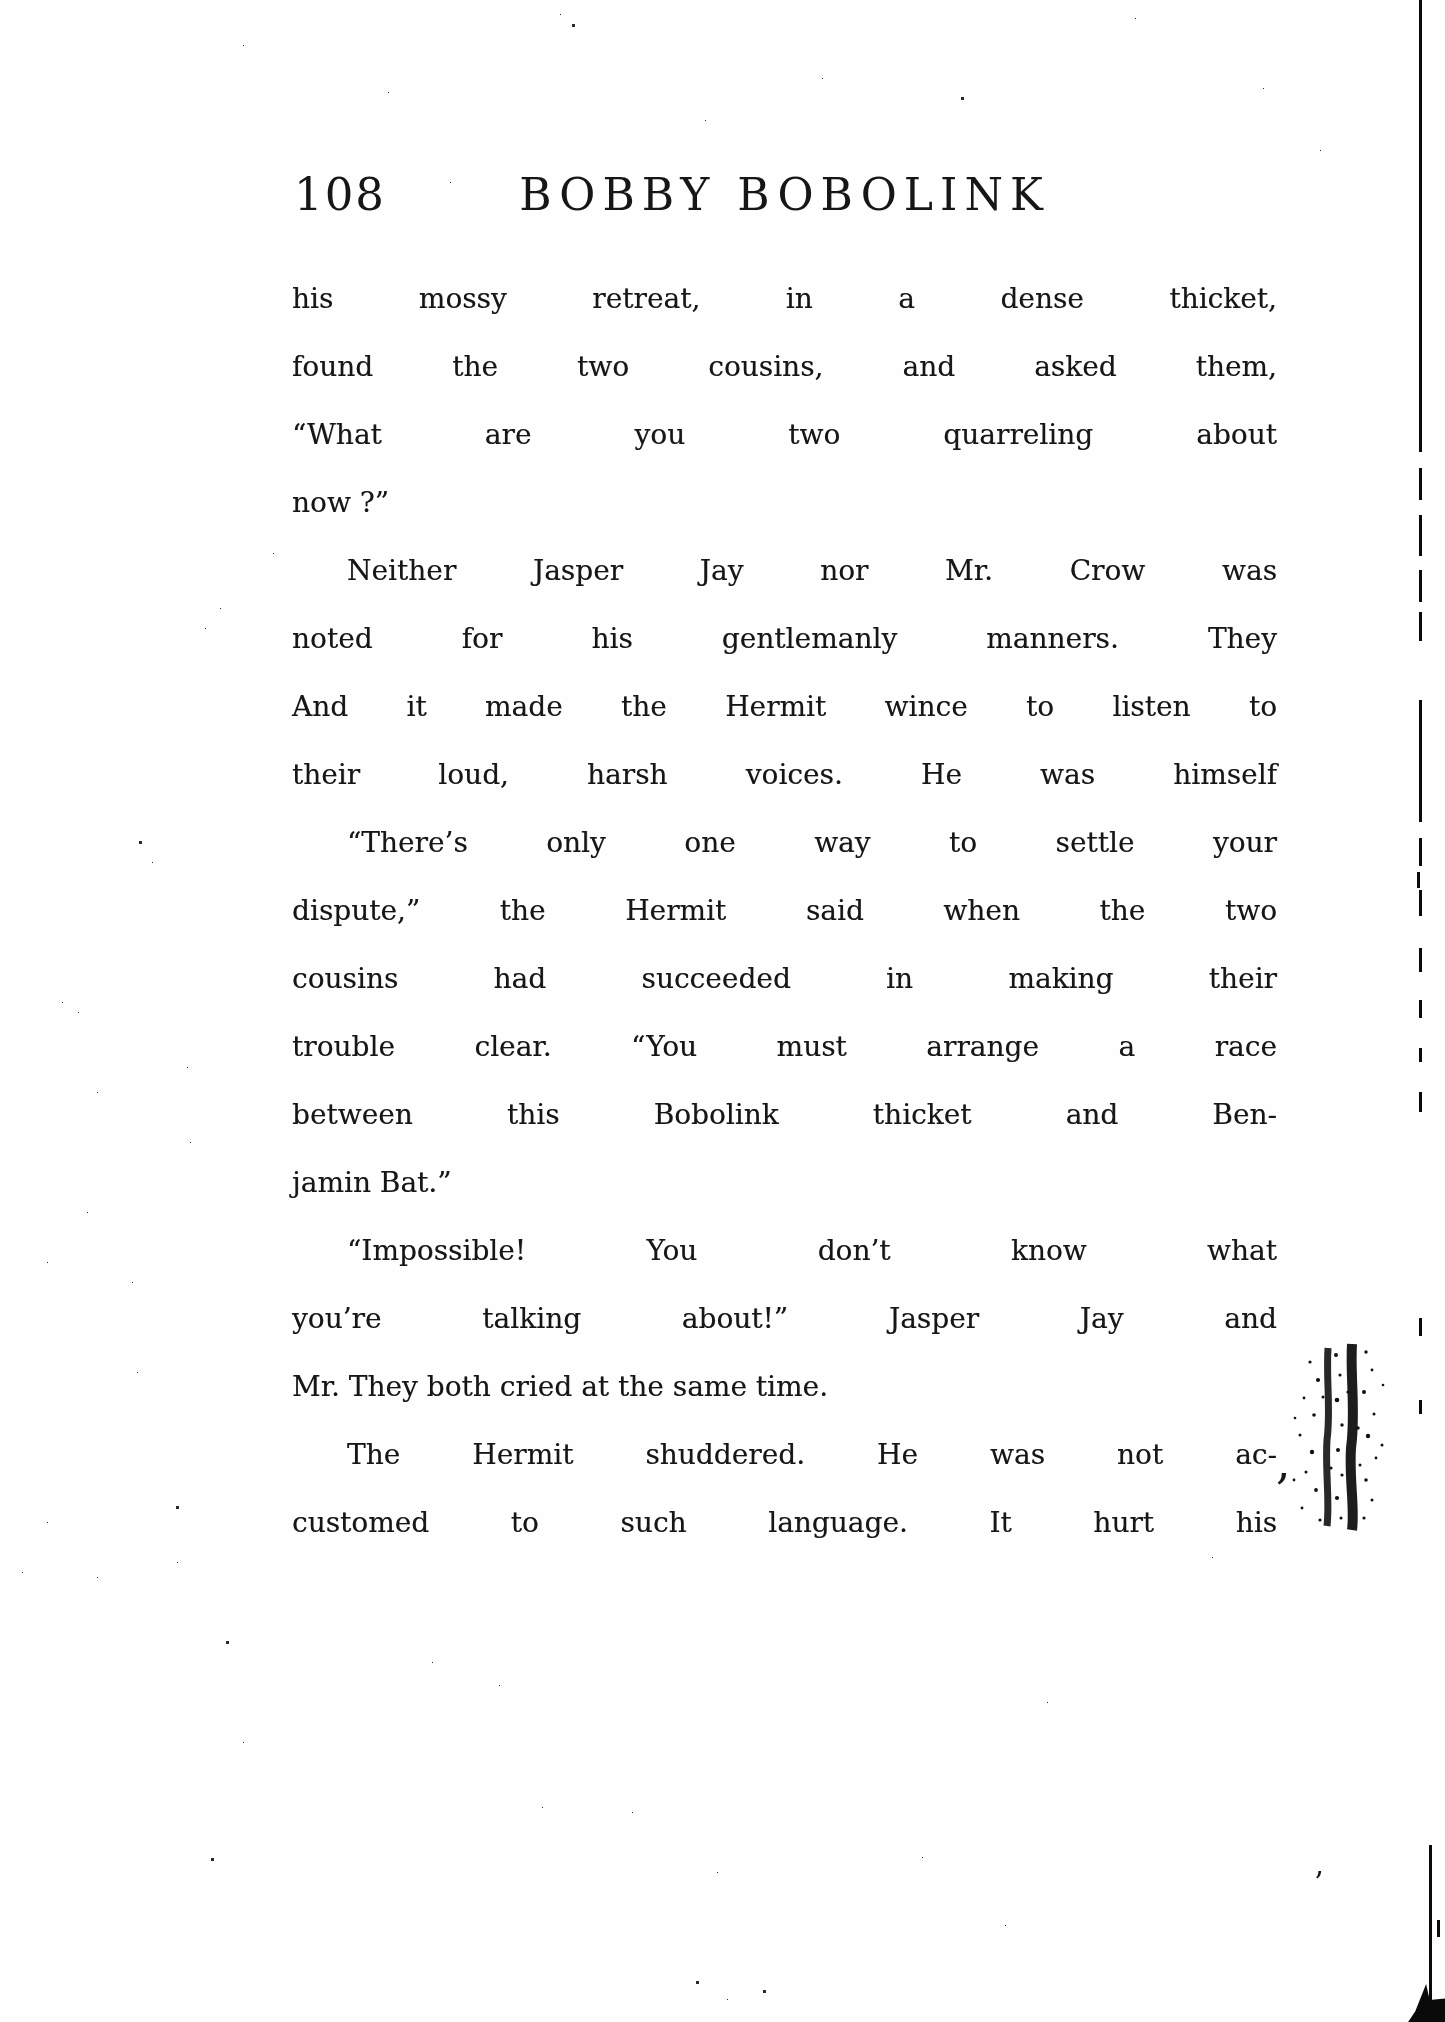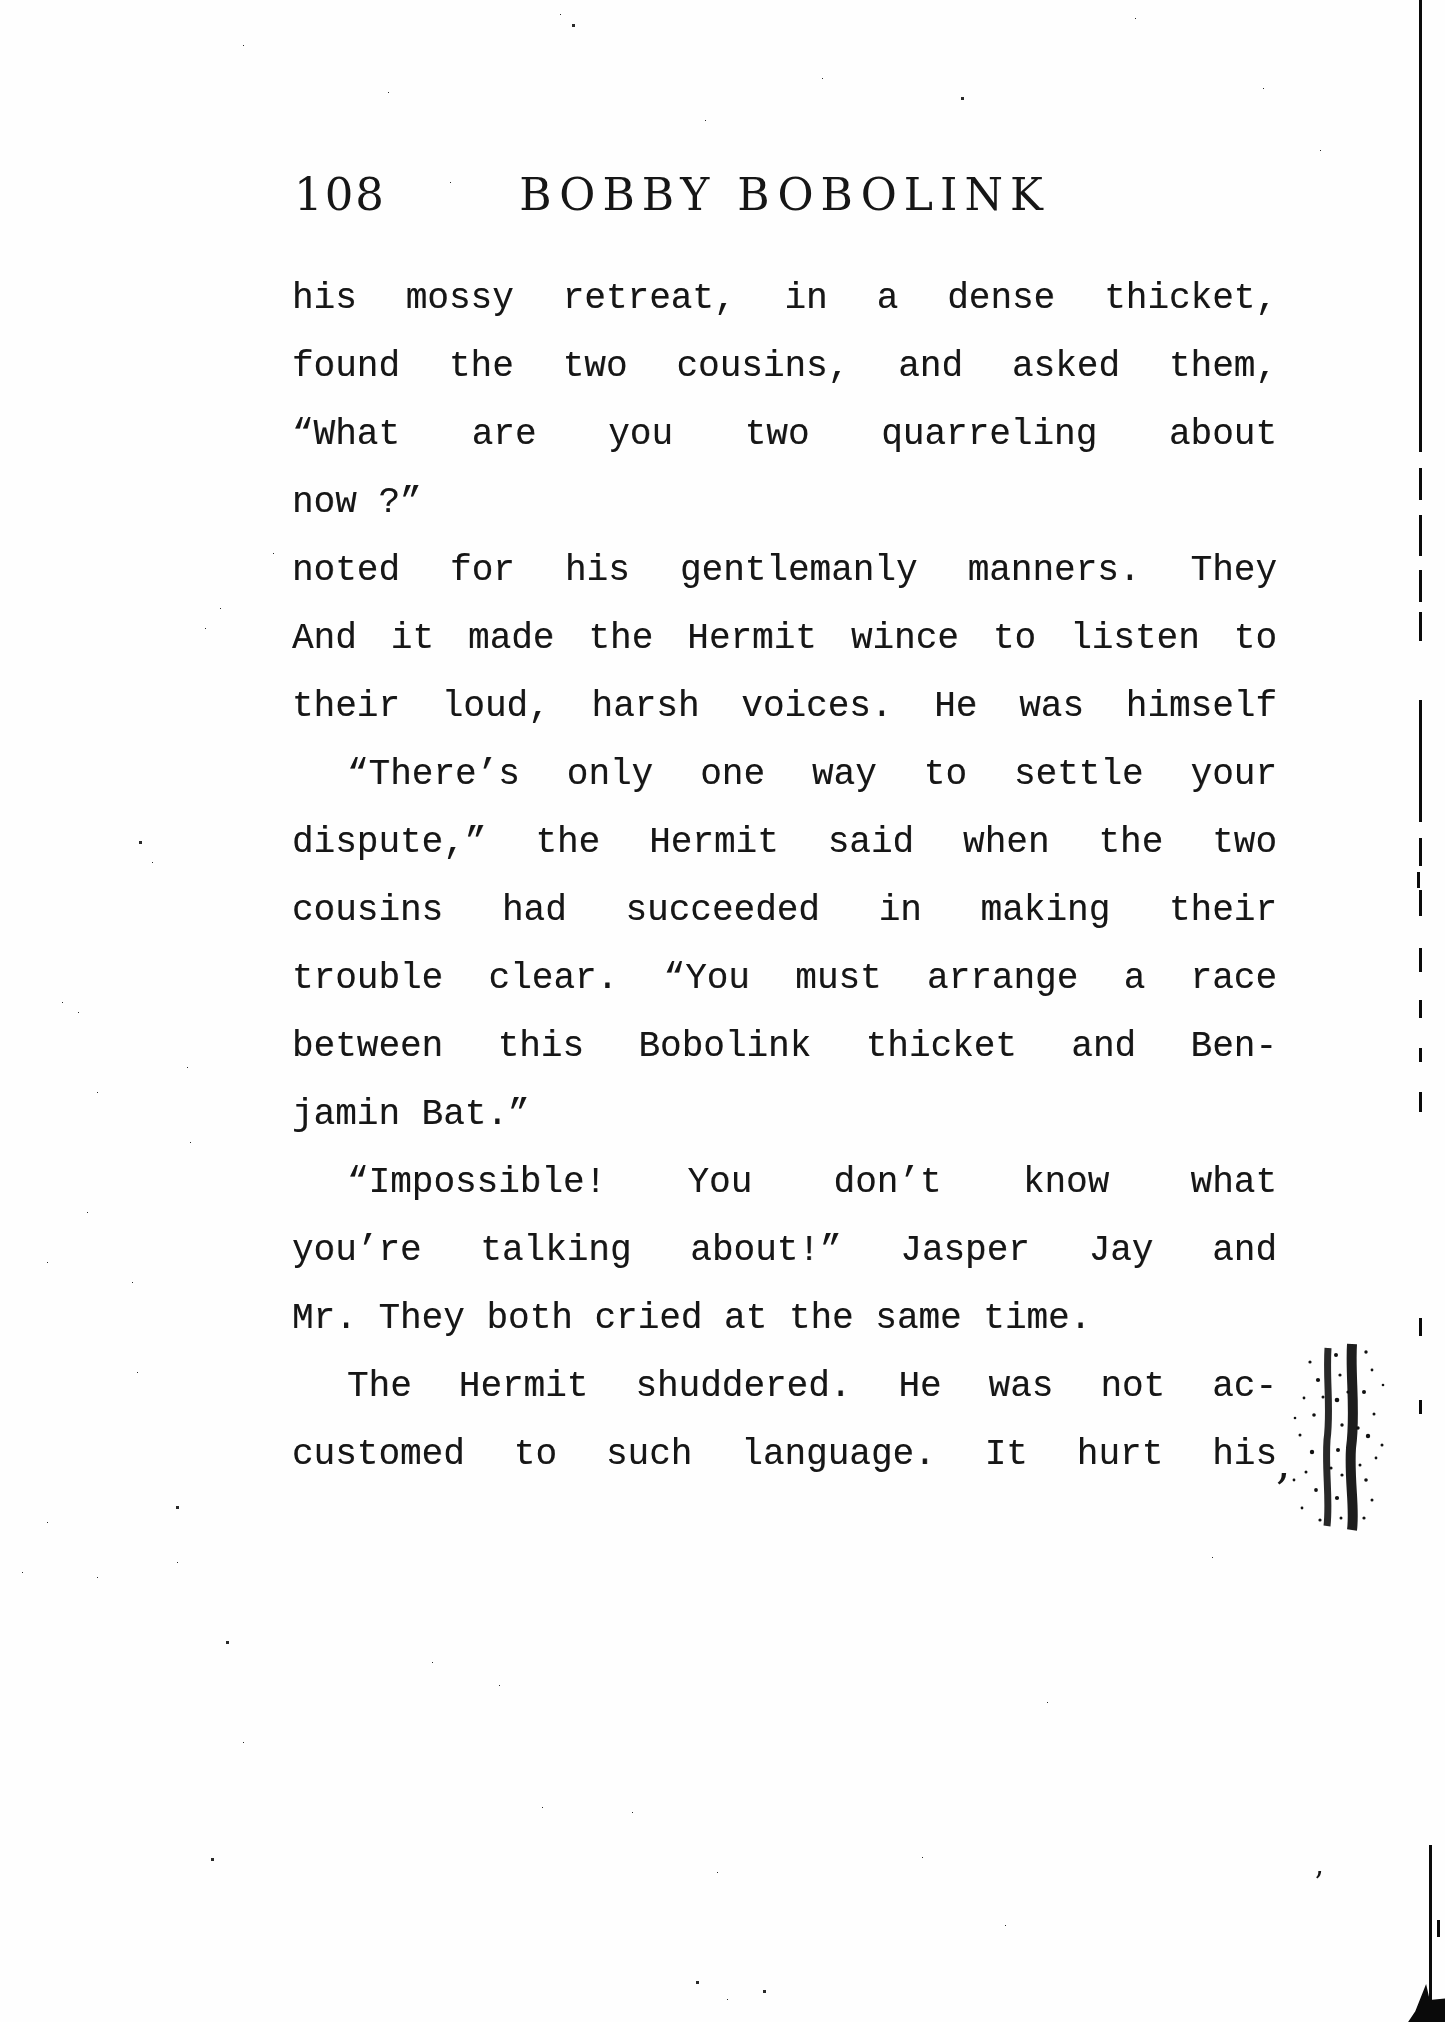--- a/index.html
+++ b/index.html
@@ -23,27 +23,26 @@
     position:absolute;left:0;right:0;top:0;
     text-align:center;
     font-size:44px;line-height:54px;
     letter-spacing:7px;
     white-space:nowrap;
   }
   
   .textcol{position:absolute;top:265px;left:292px;width:985px;}
   .line{
     height:68px;line-height:68px;
-    font-size:36px;
+    font-size:28px;
     text-align:justify;
     text-align-last:justify;
     text-shadow:0.3px 0.3px 0 rgba(20,20,20,.45);
     white-space:normal;
     overflow:visible;
-    font-family:Liberation Mono, monospace;
   }
   .line.short{text-align:left;text-align-last:left;}
   .line.indent{text-indent:55px;}
   
   .edgeline{position:absolute;left:1419px;width:3px;background:#0a0a0a;}
   .edgeline.b{left:1429px;}
   .corner-blob{
     position:absolute;left:1400px;top:1984px;width:45px;height:38px;
     background:#0a0a0a;
     clip-path:polygon(58% 0,66% 42%,100% 38%,100% 100%,18% 100%,34% 72%);
@@ -87,20 +86,21 @@
   <div class="header">
     <span class="pagenum">108</span>
     <span class="running-title">BOBBY BOBOLINK</span>
   </div>
 
   <div class="textcol">
       <div class="line">his mossy retreat, in a dense thicket,</div>
       <div class="line">found the two cousins, and asked them,</div>
       <div class="line">“What are you two quarreling about</div>
       <div class="line short">now ?”</div>
+      <div class="line indent">Neither Jasper Jay nor Mr. Crow was</div>
       <div class="line">noted for his gentlemanly manners.  They</div>
       <div class="line">And it made the Hermit wince to listen to</div>
       <div class="line">their loud, harsh voices.  He was himself</div>
       <div class="line indent">“There’s only one way to settle your</div>
       <div class="line">dispute,” the Hermit said when the two</div>
       <div class="line">cousins had succeeded in making their</div>
       <div class="line">trouble clear.  “You must arrange a race</div>
       <div class="line">between this Bobolink thicket and Ben-</div>
       <div class="line short">jamin Bat.”</div>
       <div class="line indent">“Impossible!  You don’t know what</div>

